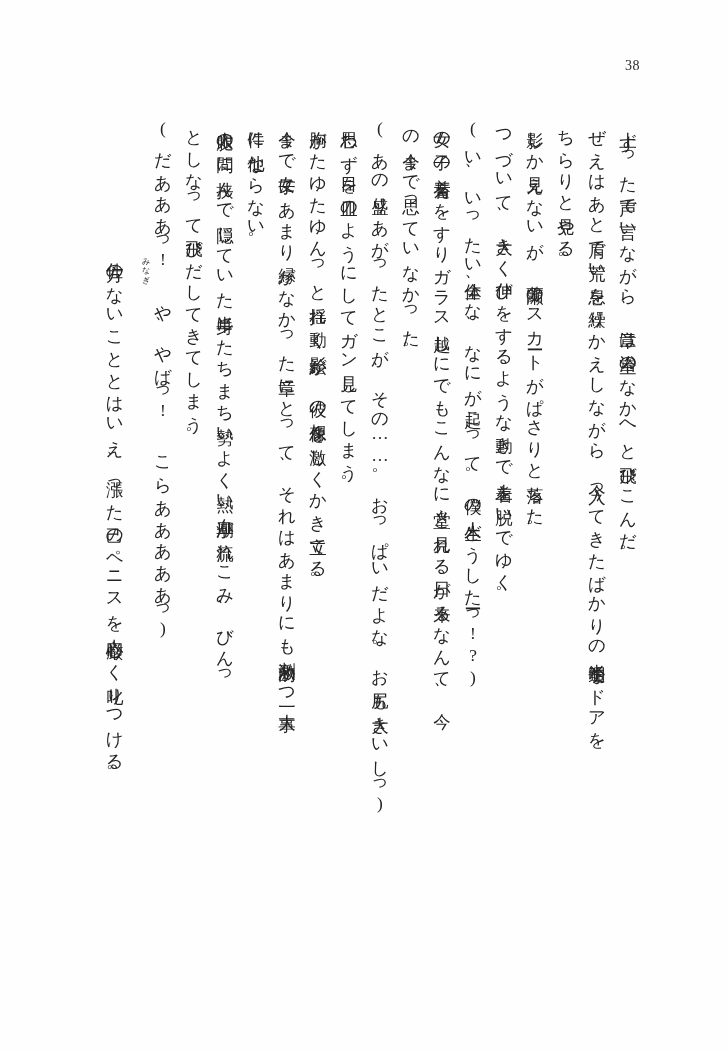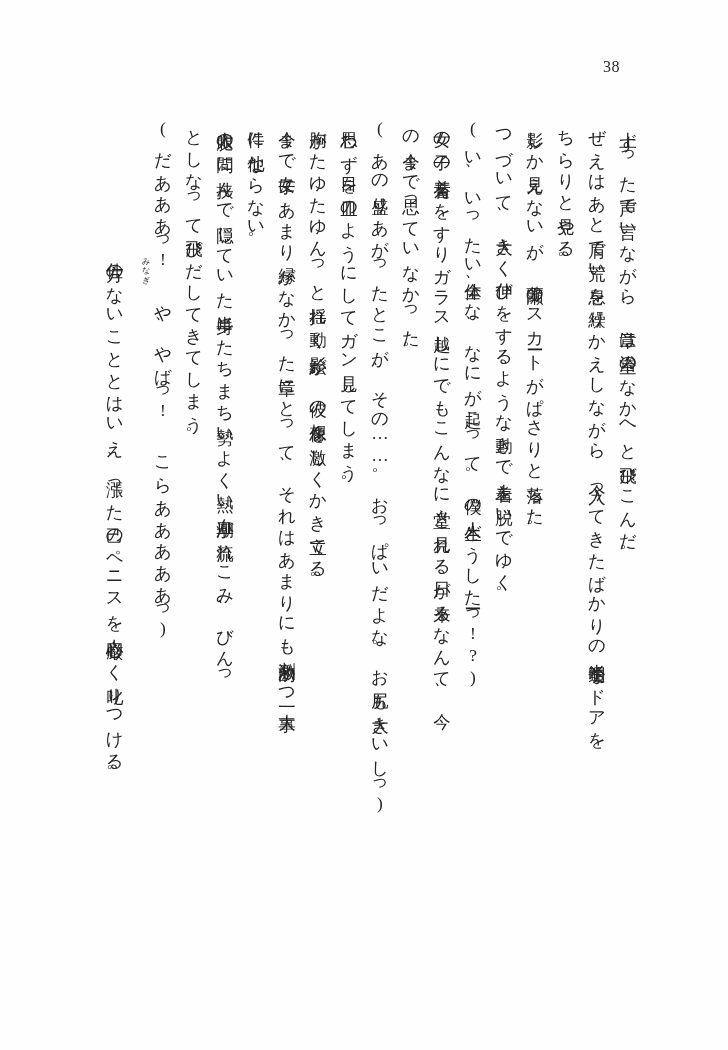--- a/index.html
+++ b/index.html
@@ -17,22 +17,22 @@
   .page {
     position: relative;
     width: 728px;
     height: 1050px;
     background: #fefefe;
     box-sizing: border-box;
   }
   .page-number {
     position: absolute;
     top: 58px;
-    right: 108px;
-    font-size: 16px;
+    right: 88px;
+    font-size: 14px;
     letter-spacing: 0.5px;
     color: #2b2b2b;
     font-family: "Liberation Serif", "DejaVu Serif", serif;
   }
   .text-body {
     position: absolute;
     top: 118px;
     right: 92px;
     left: 86px;
     bottom: 70px;

